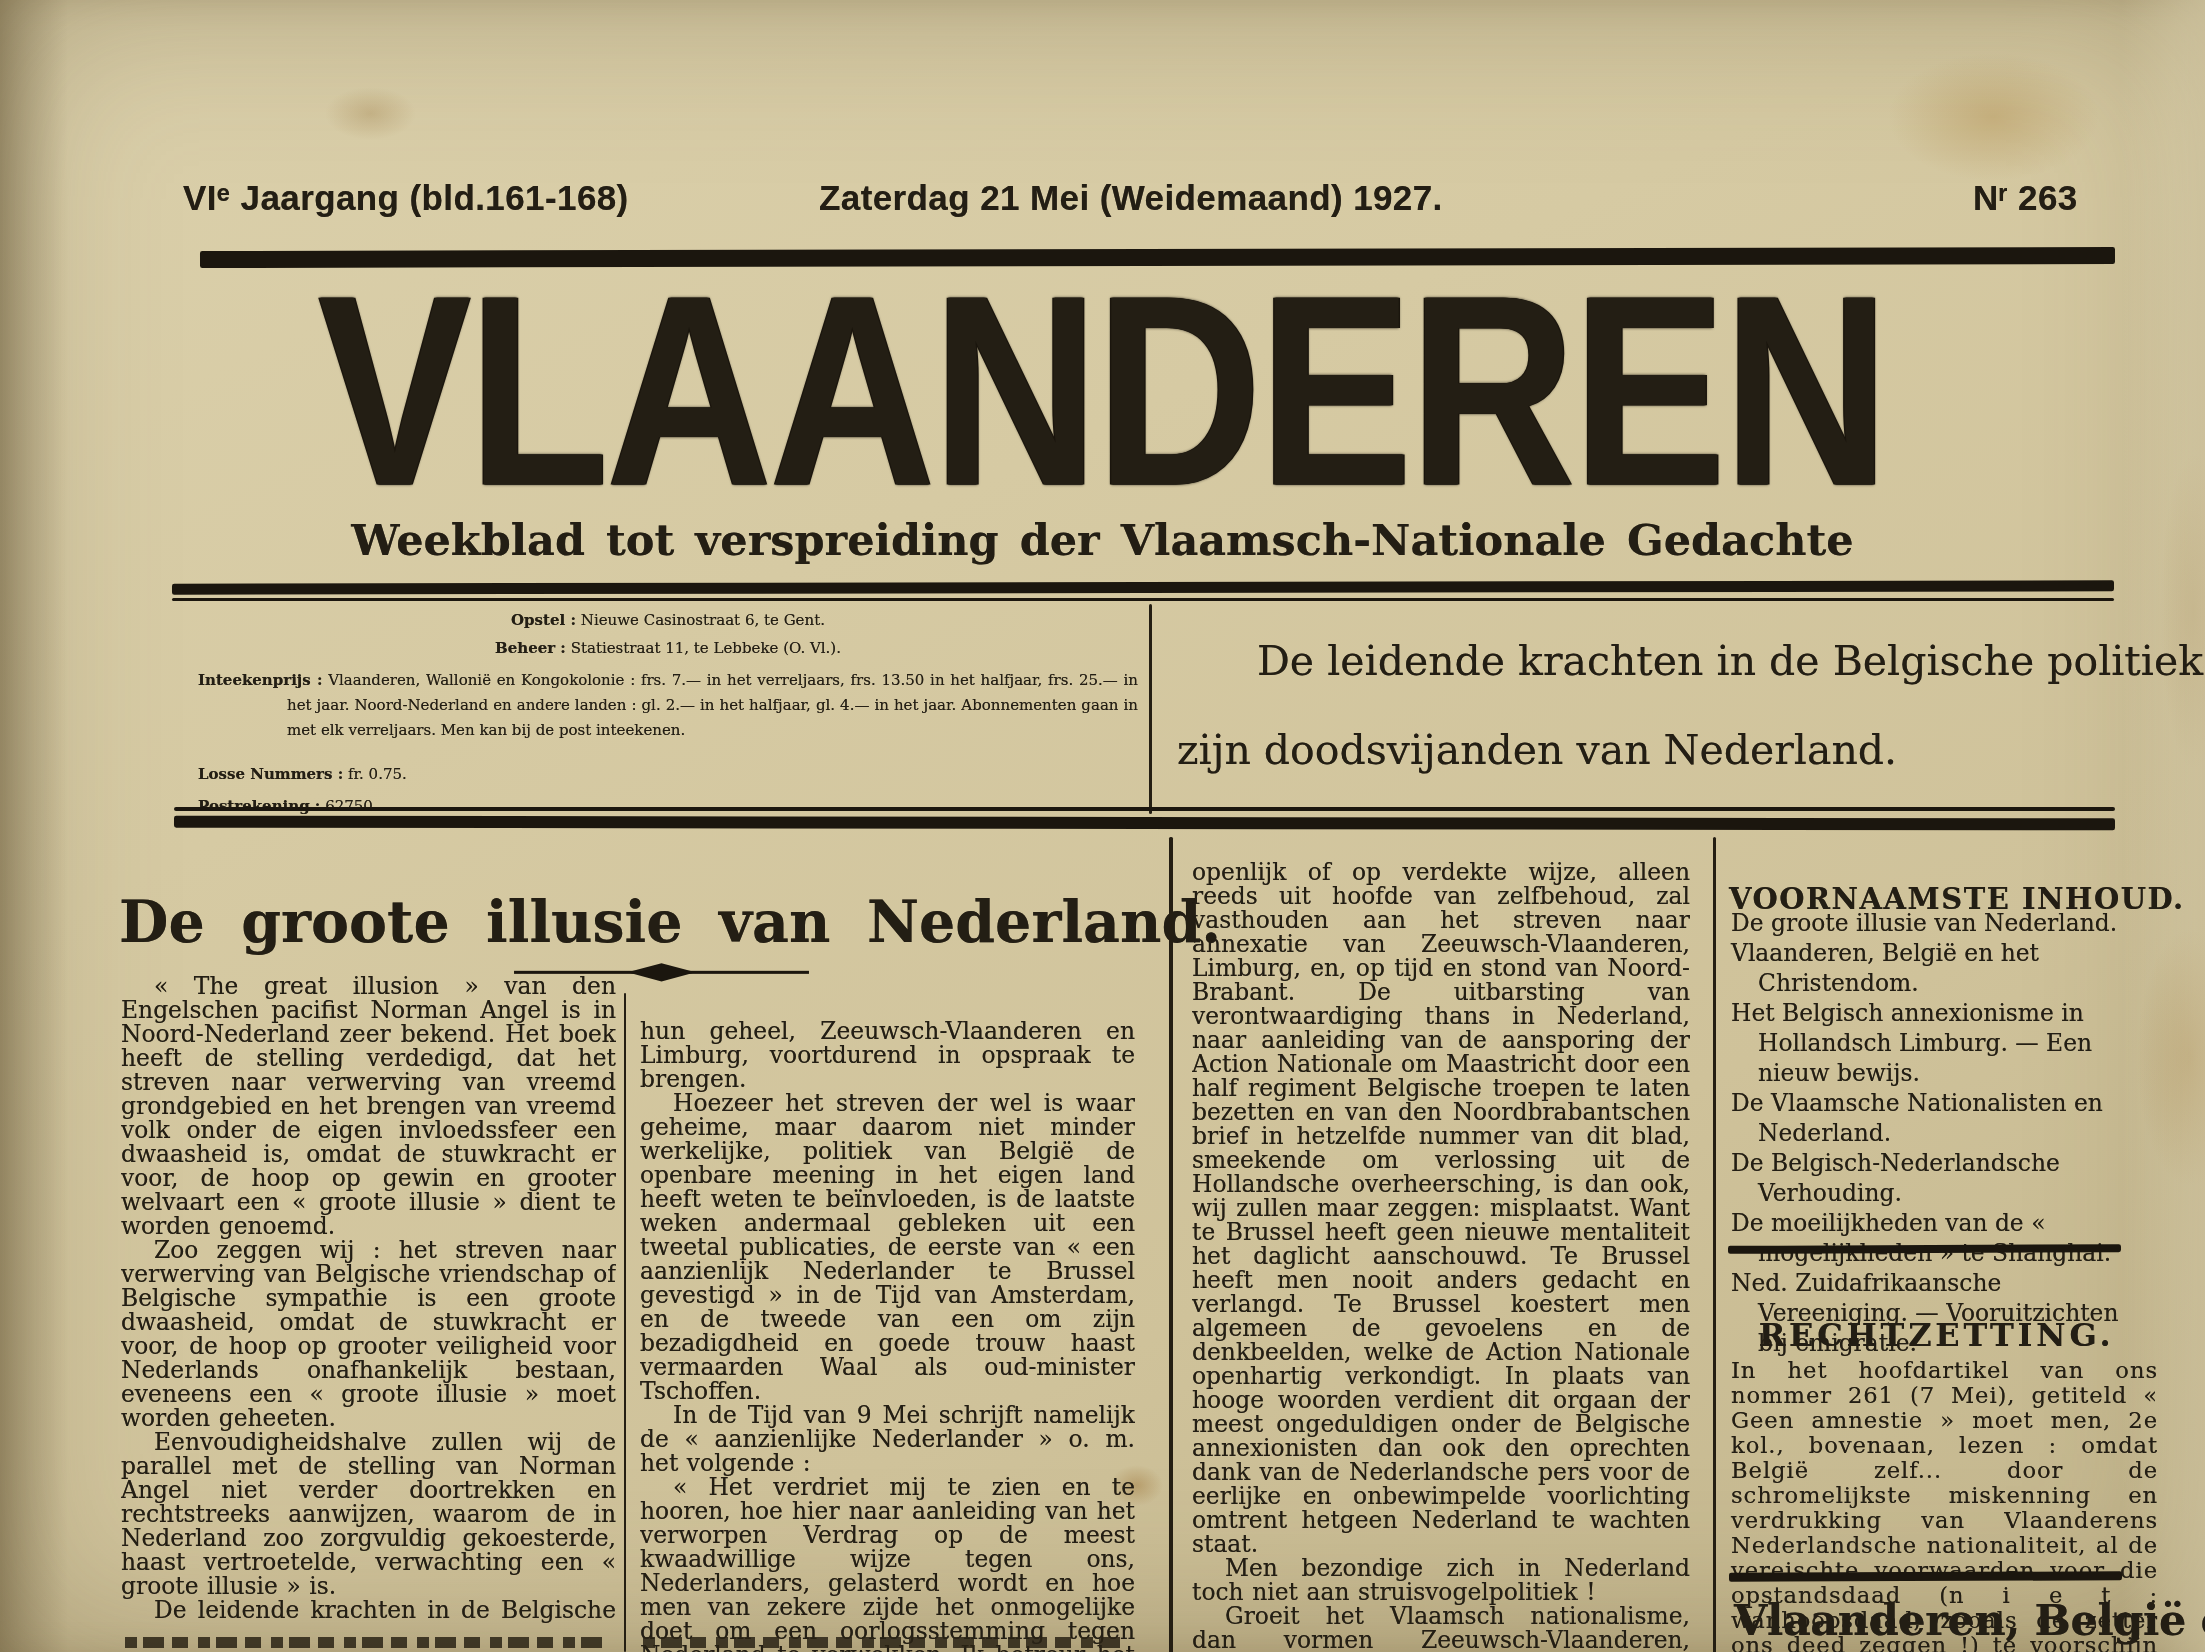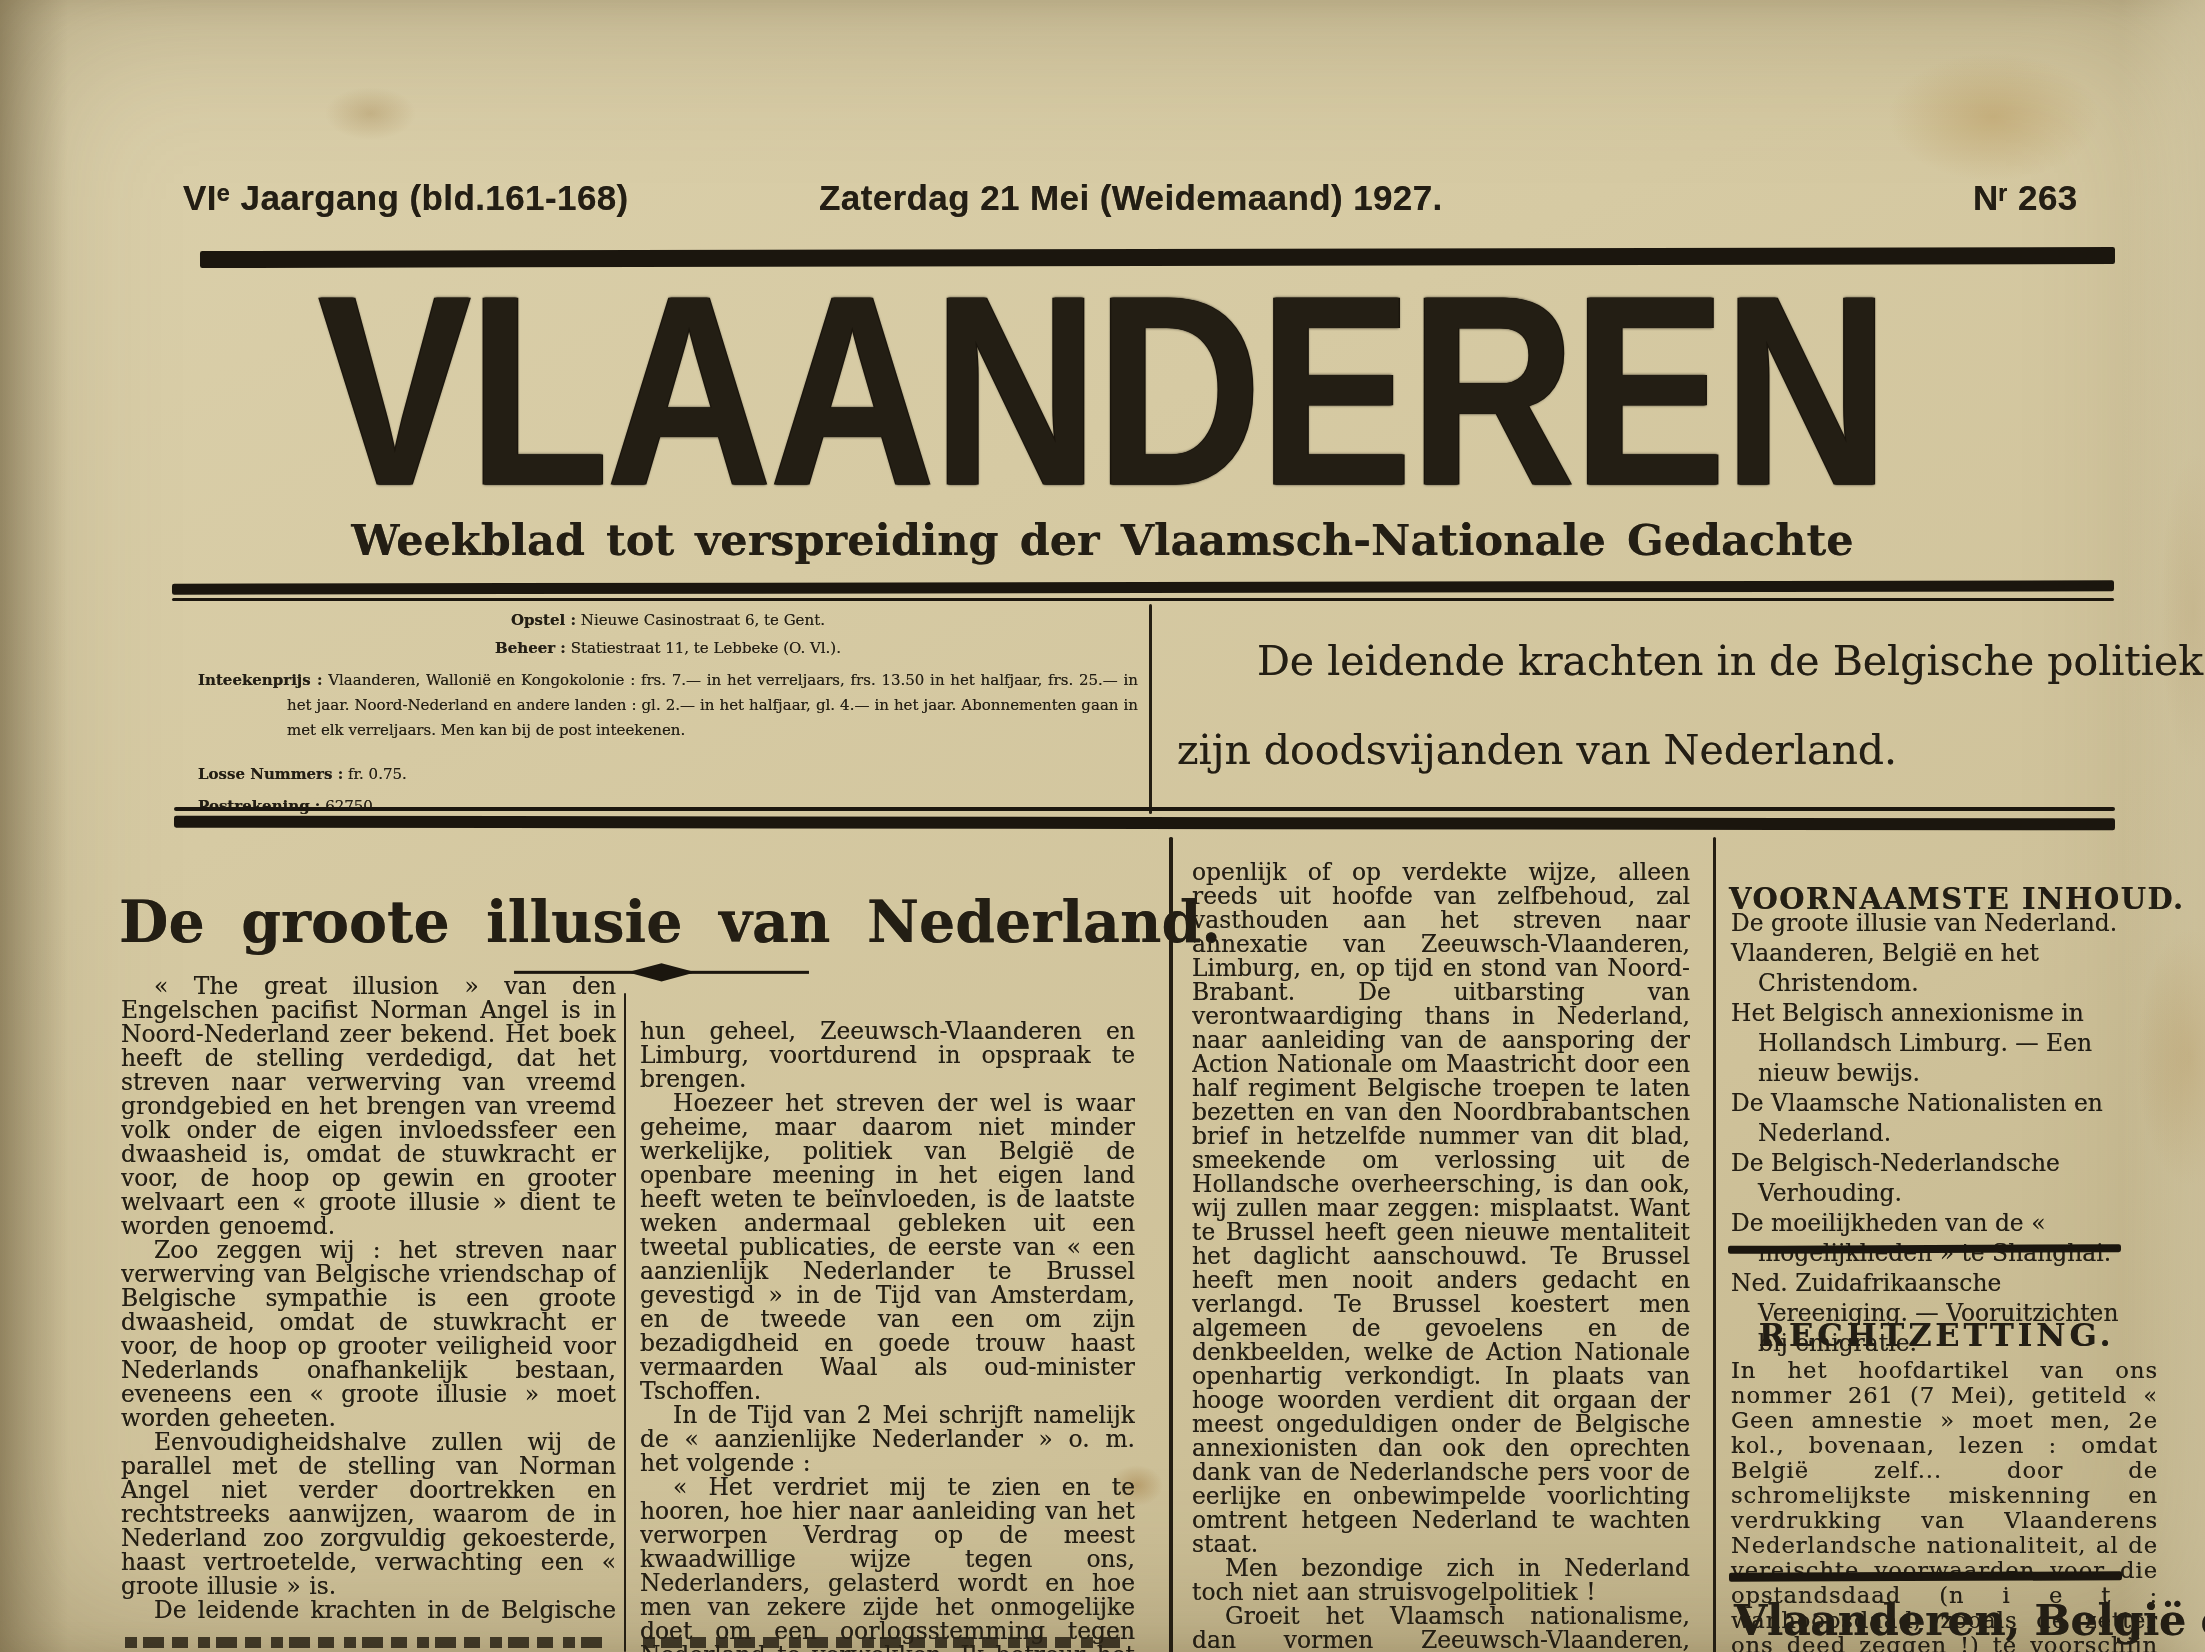--- a/index.html
+++ b/index.html
@@ -121,21 +121,21 @@
 
   <div class="col col1">
     <p>« The great illusion » van den Engelschen pacifist Norman Angel is in Noord-Nederland zeer bekend. Het boek heeft de stelling verdedigd, dat het streven naar verwerving van vreemd grondgebied en het brengen van vreemd volk onder de eigen invloedssfeer een dwaasheid is, omdat de stuwkracht er voor, de hoop op gewin en grooter welvaart een « groote illusie » dient te worden genoemd.</p>
     <p>Zoo zeggen wij : het streven naar verwerving van Belgische vriendschap of Belgische sympathie is een groote dwaasheid, omdat de stuwkracht er voor, de hoop op grooter veiligheid voor Nederlands onafhankelijk bestaan, eveneens een « groote illusie » moet worden geheeten.</p>
     <p>Eenvoudigheidshalve zullen wij de parallel met de stelling van Norman Angel niet verder doortrekken en rechtstreeks aanwijzen, waarom de in Nederland zoo zorgvuldig gekoesterde, haast vertroetelde, verwachting een « groote illusie » is.</p>
     <p>De leidende krachten in de Belgische politiek zijn doodsvijanden van Nederland. Waarom ? Omdat Nederland, of het wil of niet, een gevaar beteekent voor België, welke staat, ondanks allen mooien schijn,</p>
   </div>
   <div class="col col2">
     <p class="cont">hun geheel, Zeeuwsch-Vlaanderen en Limburg, voortdurend in opspraak te brengen.</p>
     <p>Hoezeer het streven der wel is waar geheime, maar daarom niet minder werkelijke, politiek van België de openbare meening in het eigen land heeft weten te beïnvloeden, is de laatste weken andermaal gebleken uit een tweetal publicaties, de eerste van « een aanzienlijk Nederlander te Brussel gevestigd » in de Tijd van Amsterdam, en de tweede van een om zijn bezadigdheid en goede trouw haast vermaarden Waal als oud-minister Tschoffen.</p>
-    <p>In de Tijd van 2 Mei schrijft namelijk de « aanzienlijke Nederlander » o. m. het volgende :</p>
+    <p>In de Tijd van 9 Mei schrijft namelijk de « aanzienlijke Nederlander » o. m. het volgende :</p>
     <p>« Het verdriet mij te zien en te hooren, hoe hier naar aanleiding van het verworpen Verdrag op de meest kwaadwillige wijze tegen ons, Nederlanders, gelasterd wordt en hoe men van zekere zijde het onmogelijke doet om een oorlogsstemming tegen Nederland te verwekken. Ik betreur het nog meer, dat noch vanwege onze regeering noch van de zijde onzer persagentschappen iets gedaan wordt, om daartegen op te komen.</p>
 
   </div>
   <div class="col col3">
     <p class="cont">openlijk of op verdekte wijze, alleen reeds uit hoofde van zelfbehoud, zal vasthouden aan het streven naar annexatie van Zeeuwsch-Vlaanderen, Limburg, en, op tijd en stond van Noord-Brabant. De uitbarsting van verontwaardiging thans in Nederland, naar aanleiding van de aansporing der Action Nationale om Maastricht door een half regiment Belgische troepen te laten bezetten en van den Noordbrabantschen brief in hetzelfde nummer van dit blad, smeekende om verlossing uit de Hollandsche overheersching, is dan ook, wij zullen maar zeggen: misplaatst. Want te Brussel heeft geen nieuwe mentaliteit het daglicht aanschouwd. Te Brussel heeft men nooit anders gedacht en verlangd. Te Brussel koestert men algemeen de gevoelens en de denkbeelden, welke de Action Nationale openhartig verkondigt. In plaats van hooge woorden verdient dit orgaan der meest ongeduldigen onder de Belgische annexionisten dan ook den oprechten dank van de Nederlandsche pers voor de eerlijke en onbewimpelde voorlichting omtrent hetgeen Nederland te wachten staat.</p>
     <p>Men bezondige zich in Nederland toch niet aan struisvogelpolitiek !</p>
     <p>Groeit het Vlaamsch nationalisme, dan vormen Zeeuwsch-Vlaanderen, Brabant en Limburg de groote steunpunten, om op de geografische en ethnologische onnatuurlijkheid van België — dat nog niet eens honderd jaar bestaat ! — tegenover</p>
   </div>
 
   <div class="cut" style="left:125px;top:1637px;width:483px;"></div>

